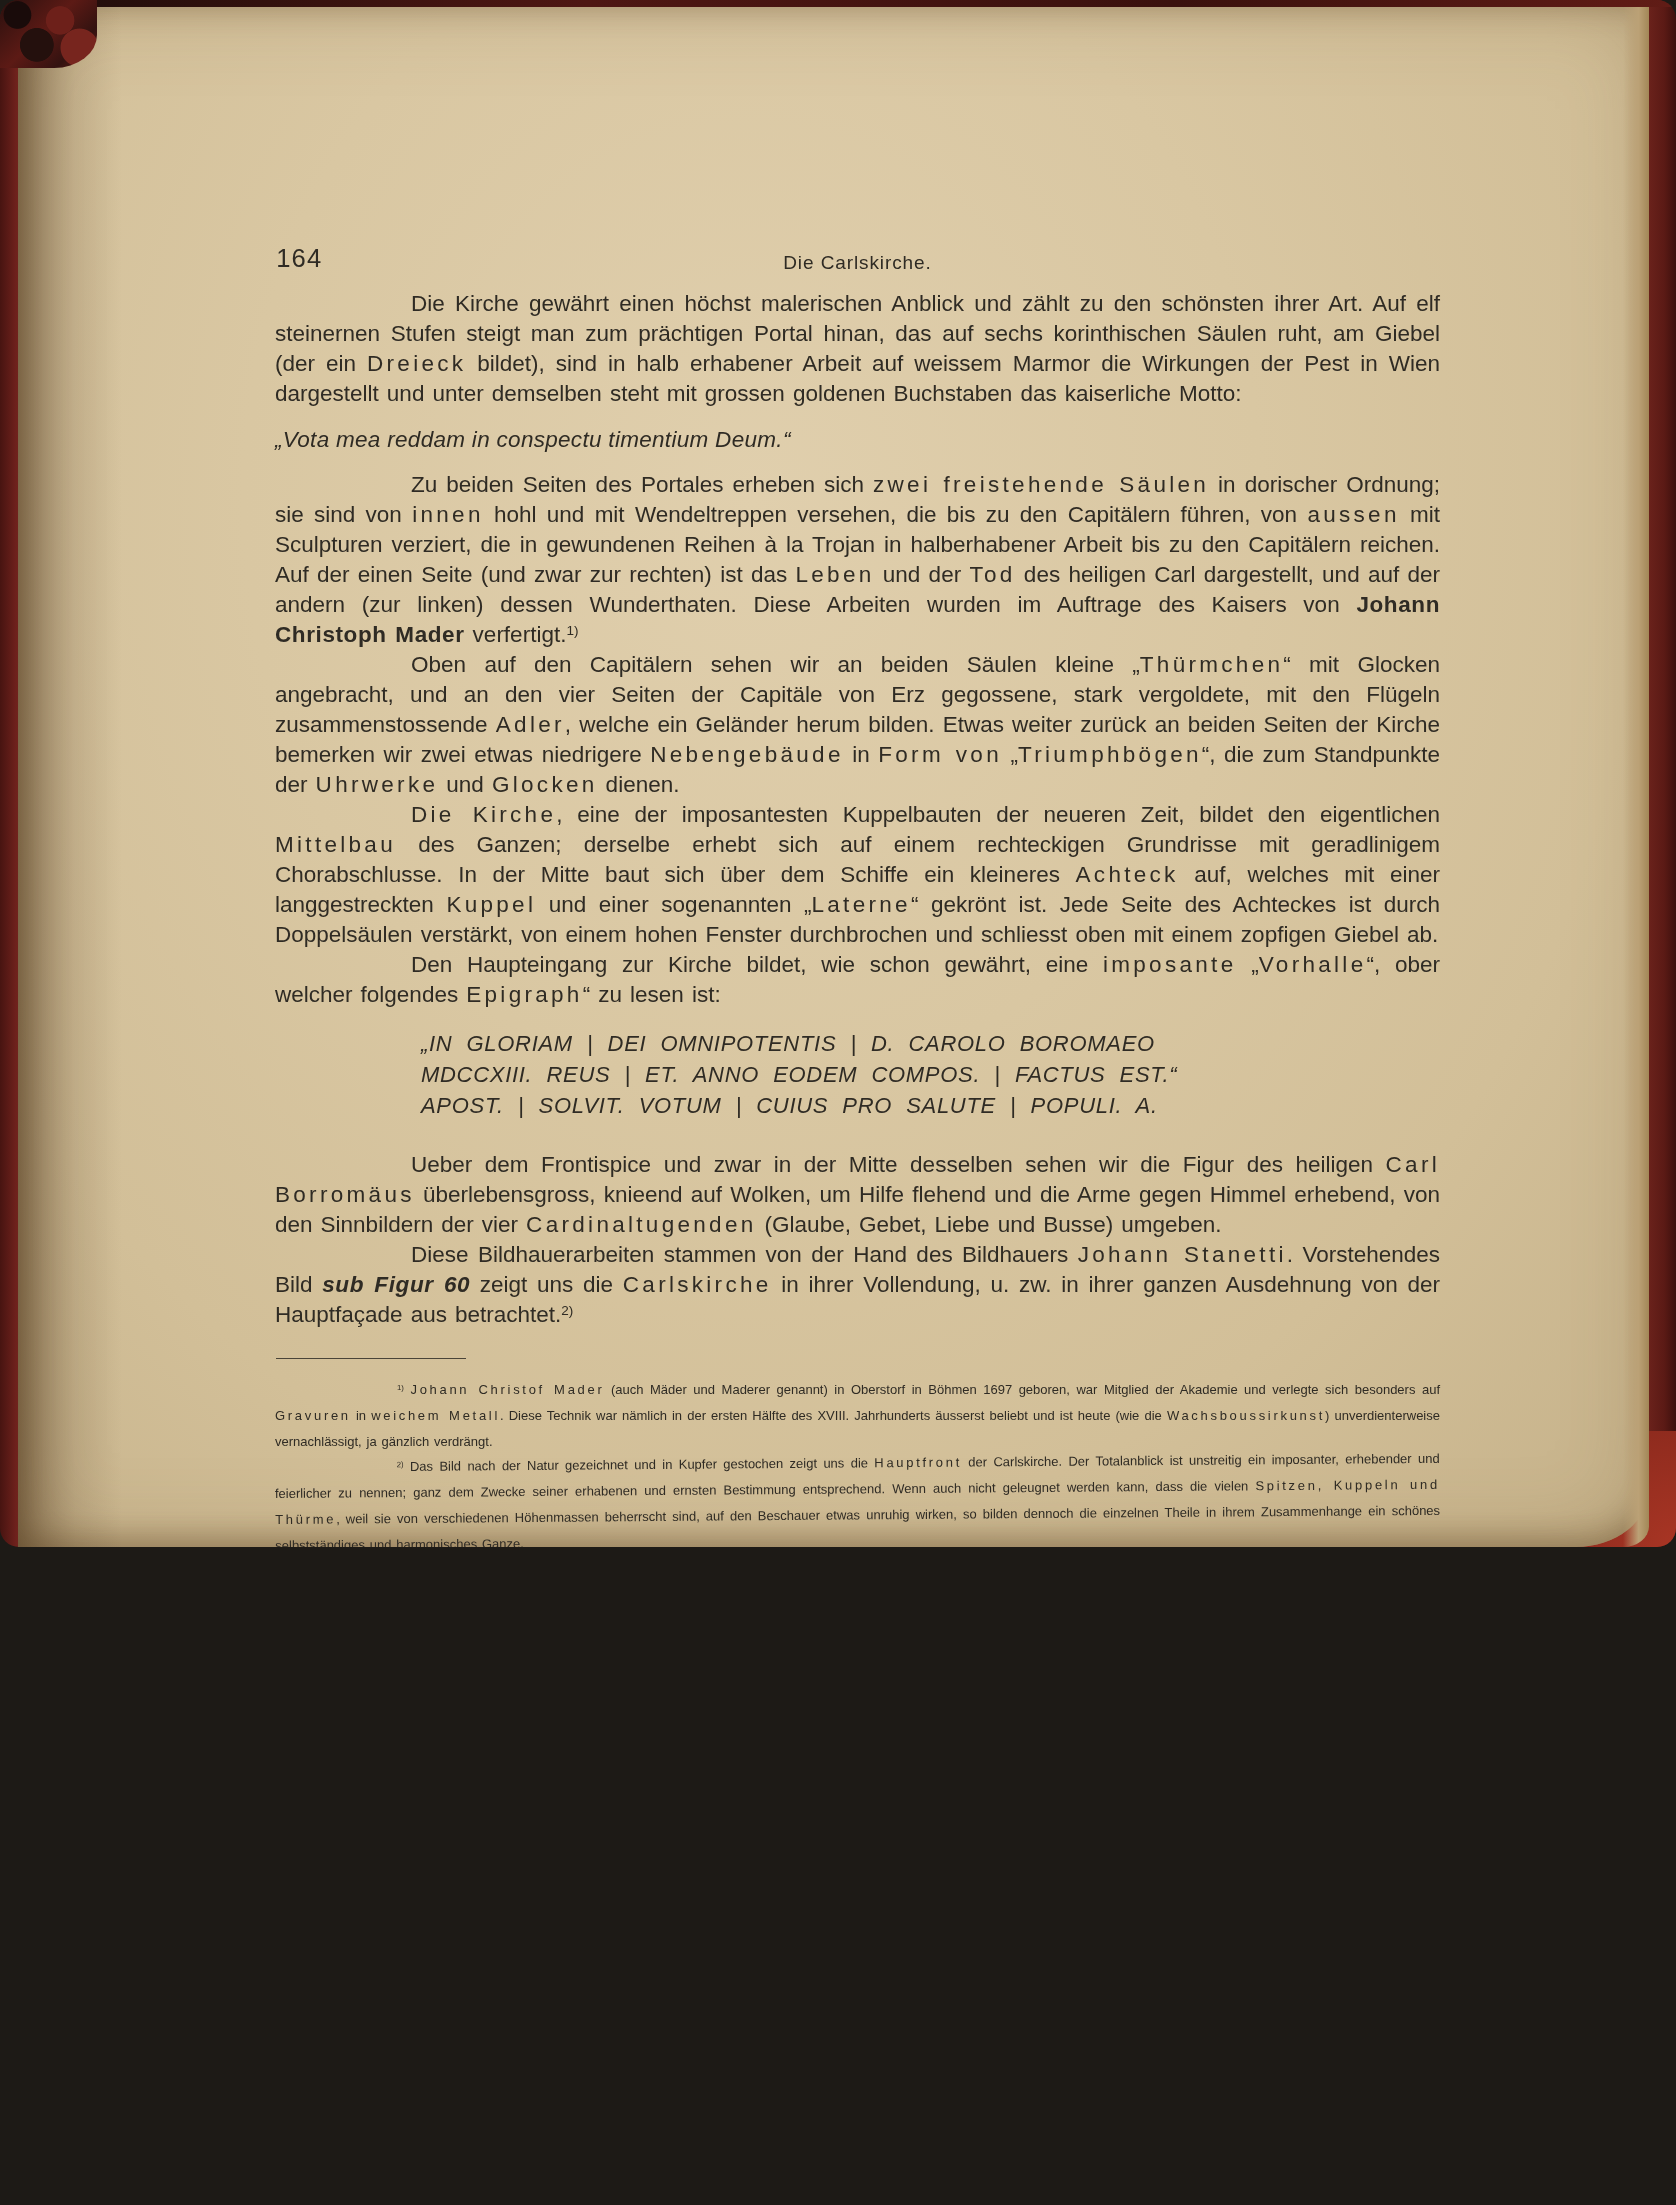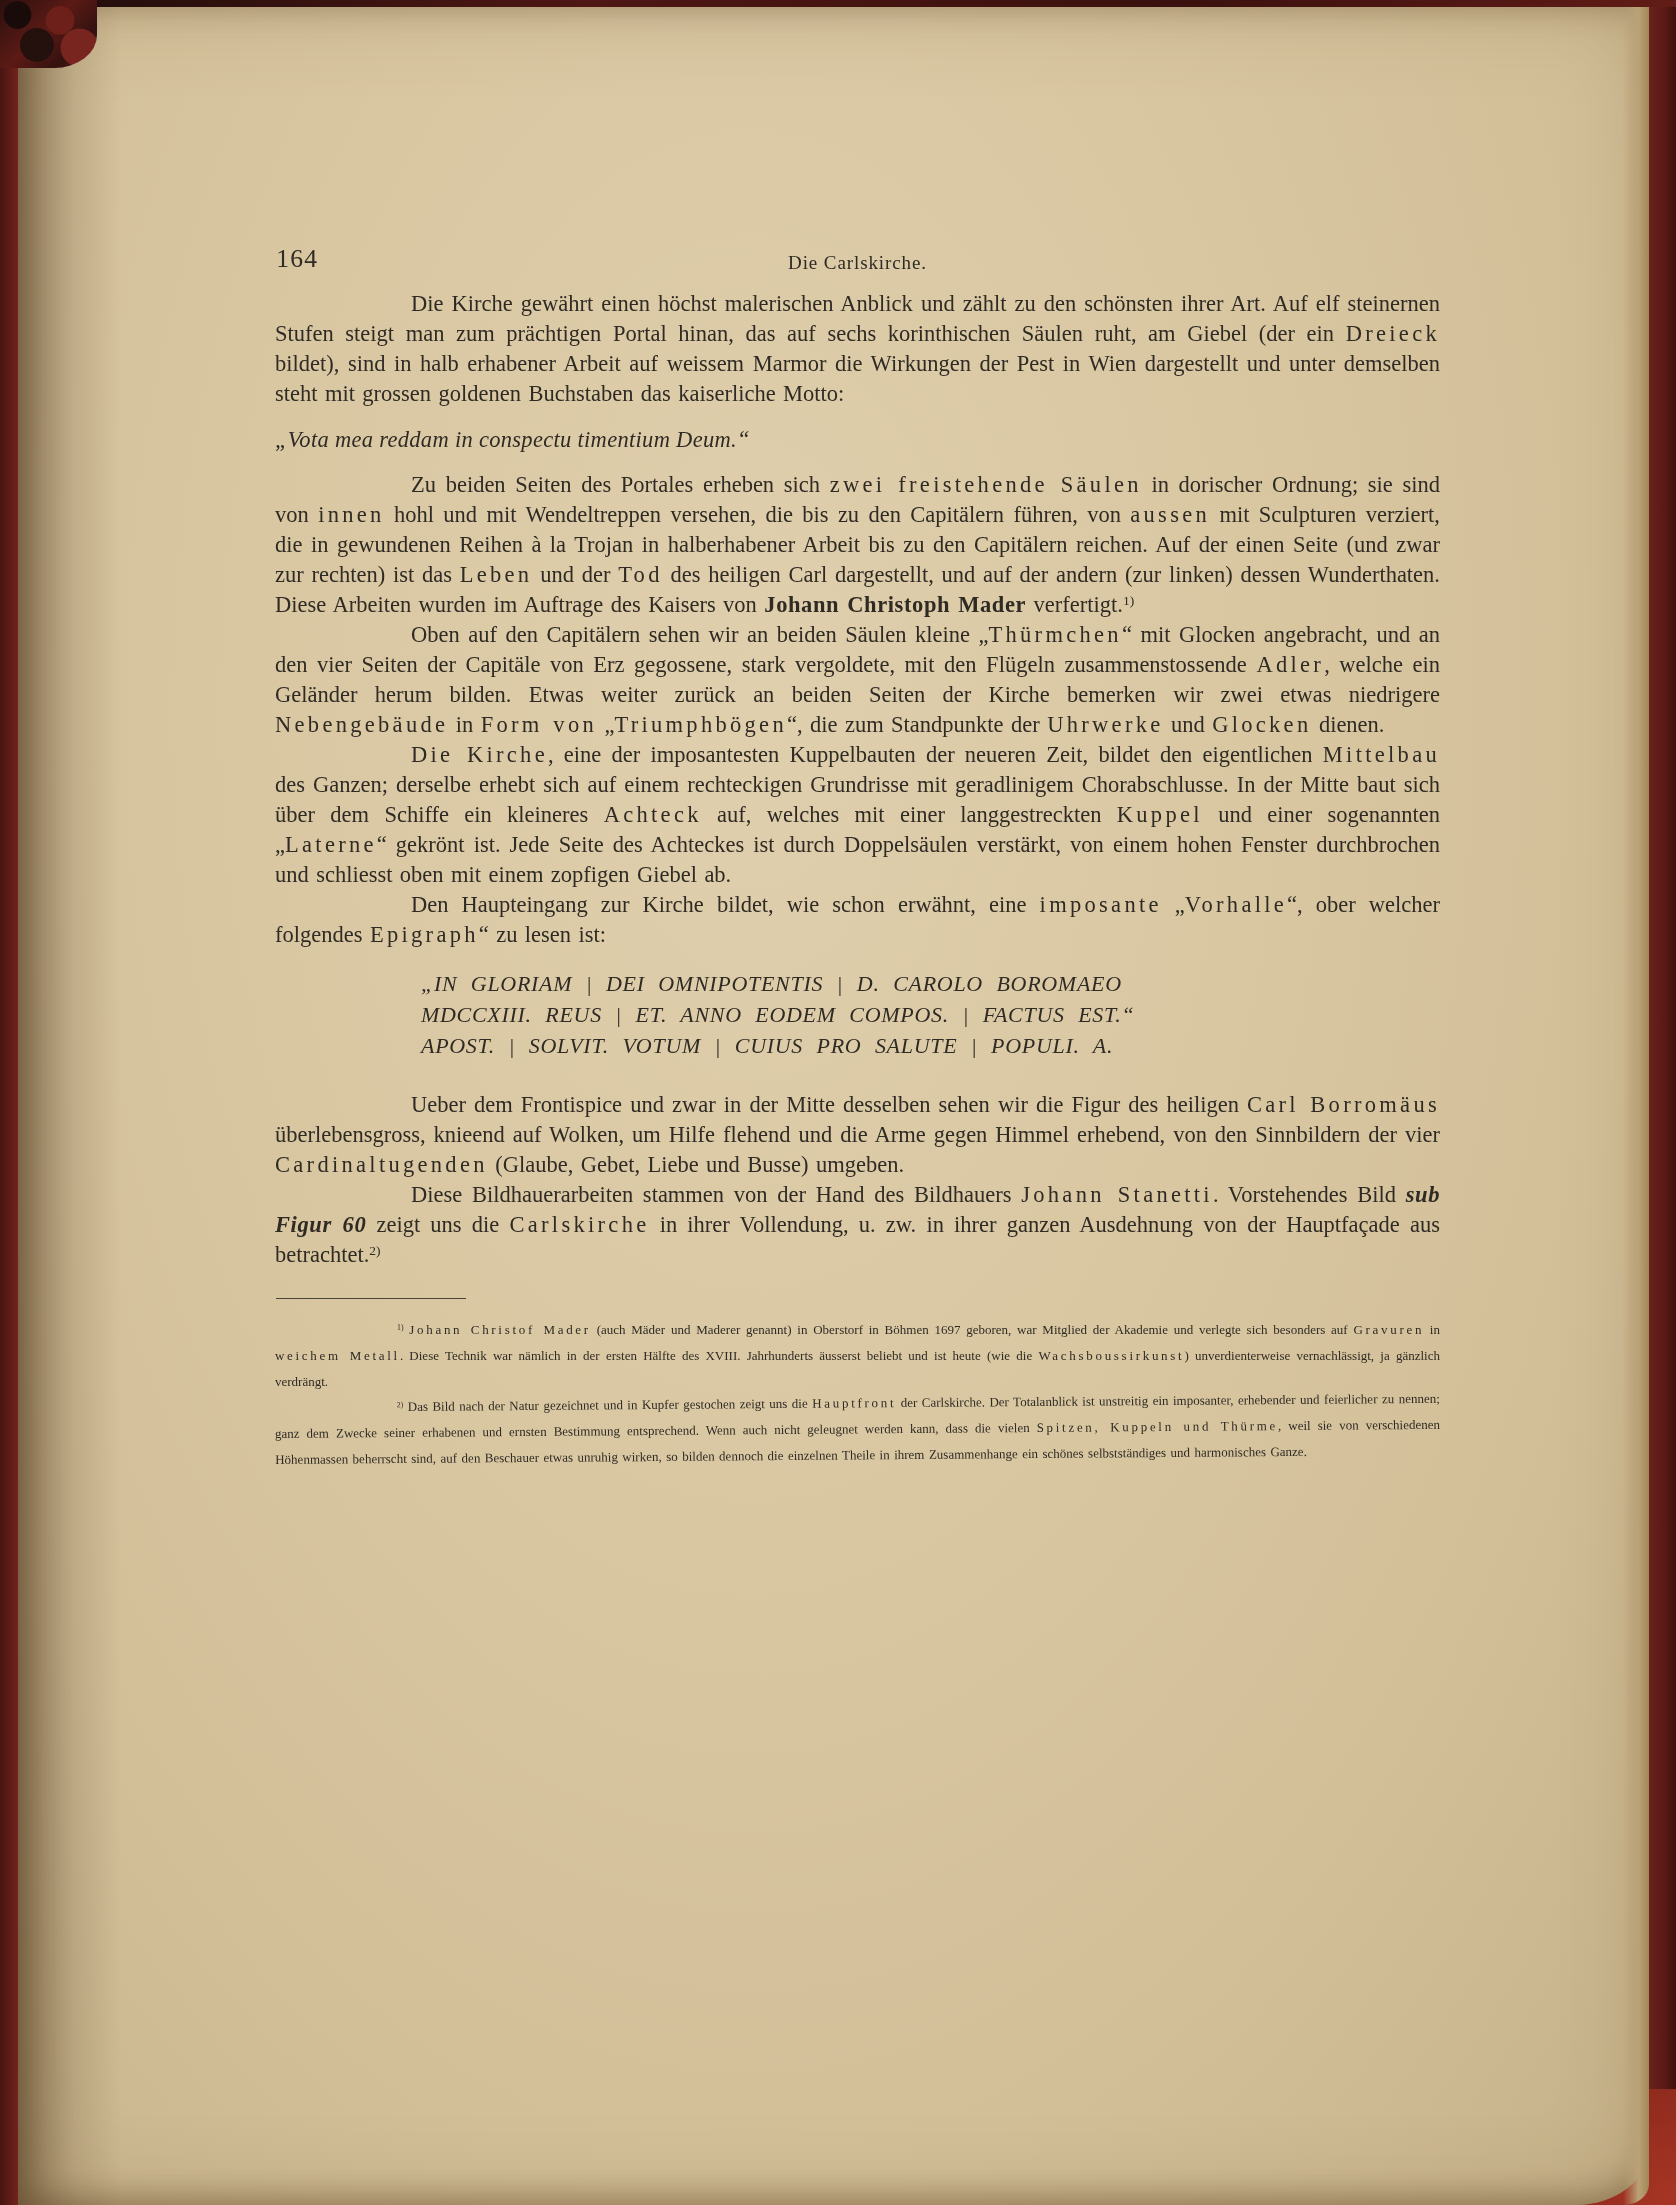--- a/index.html
+++ b/index.html
@@ -1,20 +1,20 @@
 <!DOCTYPE html>
 <html style="font-size:9.7px"><head>
 <meta charset="utf-8">
 <style>
   * { margin:0; padding:0; box-sizing:border-box; }
   html,body { width:1676px; height:2205px; background:#1d1a16; }
   .page {
-    position:relative; width:1676px; height:2205px; overflow:hidden;
+    position:relative; width:1676px; height:1547px; overflow:hidden;
     background:linear-gradient(90deg,#471411 0px,#6e211c 16px,#7a2a22 27px,#7a2a22 calc(100% - 43px),#5b1a15 calc(100% - 12px),#3d100d 100%);
-    font-family:Liberation Serif, serif; color:#2f2b24;
+    font-family:Liberation Sans, sans-serif; color:#2f2b24;border-radius:19px;
   }
   .corner-br { position:absolute; right:0; bottom:0; width:158px; height:116px; background:radial-gradient(circle at 100% 100%, #a83524 0%, #8f2b1e 60%, #6e211c 100%); }
   .paper {
     position:absolute; left:18px; top:7.3px; right:27px; bottom:0;
     background:radial-gradient(ellipse at 45% 32%, #e0cfad 0%, #d9c7a2 40%, #d2bf98 70%, #c5b189 100%);
     border-bottom-right-radius:73px 58px;
     box-shadow:inset 0 0 85px rgba(116,87,48,.28), inset 0 -11px 24px rgba(90,62,30,.22), inset 11px 0 30px rgba(80,55,25,.28);
   }
   .gutter { position:absolute; left:0; top:0; bottom:0; width:104px;
     background:linear-gradient(to right, rgba(66,42,18,.42), rgba(66,42,18,.12) 55%, rgba(66,42,18,0)); }
@@ -68,21 +68,21 @@
     <header class="pagehead">
       <span class="pagenum">164</span>
       <span class="runhead">Die Carlskirche.</span>
     </header>
 
     <p class="para"><span>Die Kirche gewährt einen höchst malerischen Anblick und zählt zu den schönsten ihrer Art. Auf elf steinernen Stufen steigt man zum prächtigen Portal hinan, das auf sechs korinthischen Säulen ruht, am Giebel (der ein </span><span class="sp">Dreieck</span><span> bildet), sind in halb erhabener Arbeit auf weissem Marmor die Wirkungen der Pest in Wien dargestellt und unter demselben steht mit grossen goldenen Buchstaben das kaiserliche Motto:</span></p>
     <p class="motto">„Vota mea reddam in conspectu timentium Deum.“</p>
     <p class="para"><span>Zu beiden Seiten des Portales erheben sich </span><span class="sp">zwei freistehende Säulen</span><span> in dorischer Ordnung; sie sind von </span><span class="sp">innen</span><span> hohl und mit Wendeltreppen versehen, die bis zu den Capitälern führen, von </span><span class="sp">aussen</span><span> mit Sculpturen verziert, die in gewundenen Reihen à la Trojan in halberhabener Arbeit bis zu den Capitälern reichen. Auf der einen Seite (und zwar zur rechten) ist das </span><span class="sp">Leben</span><span> und der </span><span class="sp">Tod</span><span> des heiligen Carl dargestellt, und auf der andern (zur linken) dessen Wunderthaten. Diese Arbeiten wurden im Auftrage des Kaisers von </span><span class="frak">Johann Christoph Mader</span><span> verfertigt.</span><span class="sup">1)</span></p>
     <p class="para"><span>Oben auf den Capitälern sehen wir an beiden Säulen kleine „</span><span class="sp">Thürmchen</span><span>“ mit Glocken angebracht, und an den vier Seiten der Capitäle von Erz gegossene, stark vergoldete, mit den Flügeln zusammenstossende </span><span class="sp">Adler</span><span>, welche ein Geländer herum bilden. Etwas weiter zurück an beiden Seiten der Kirche bemerken wir zwei etwas niedrigere </span><span class="sp">Nebengebäude</span><span> in </span><span class="sp">Form von</span><span> „</span><span class="sp">Triumphbögen</span><span>“, die zum Standpunkte der </span><span class="sp">Uhrwerke</span><span> und </span><span class="sp">Glocken</span><span> dienen.</span></p>
     <p class="para"><span class="sp">Die Kirche</span><span>, eine der imposantesten Kuppelbauten der neueren Zeit, bildet den eigentlichen </span><span class="sp">Mittelbau</span><span> des Ganzen; derselbe erhebt sich auf einem rechteckigen Grundrisse mit geradlinigem Chorabschlusse. In der Mitte baut sich über dem Schiffe ein kleineres </span><span class="sp">Achteck</span><span> auf, welches mit einer langgestreckten </span><span class="sp">Kuppel</span><span> und einer sogenannten „</span><span class="sp">Laterne</span><span>“ gekrönt ist. Jede Seite des Achteckes ist durch Doppelsäulen verstärkt, von einem hohen Fenster durchbrochen und schliesst oben mit einem zopfigen Giebel ab.</span></p>
-    <p class="para"><span>Den Haupteingang zur Kirche bildet, wie schon erwähnt, eine </span><span class="sp">imposante</span><span> „</span><span class="sp">Vorhalle</span><span>“, ober welcher folgendes </span><span class="sp">Epigraph</span><span>“ zu lesen ist:</span></p>
+    <p class="para"><span>Den Haupteingang zur Kirche bildet, wie schon gewährt, eine </span><span class="sp">imposante</span><span> „</span><span class="sp">Vorhalle</span><span>“, ober welcher folgendes </span><span class="sp">Epigraph</span><span>“ zu lesen ist:</span></p>
 
     <div class="epigraph">
       <div class="epi-line">„IN GLORIAM | DEI OMNIPOTENTIS | D. CAROLO BOROMAEO</div>
       <div class="epi-line">MDCCXIII. REUS | ET. ANNO EODEM COMPOS. | FACTUS EST.“</div>
       <div class="epi-line">APOST. | SOLVIT. VOTUM | CUIUS PRO SALUTE | POPULI. A.</div>
     </div>
 
     <p class="para"><span>Ueber dem Frontispice und zwar in der Mitte desselben sehen wir die Figur des heiligen </span><span class="sp">Carl Borromäus</span><span> überlebensgross, knieend auf Wolken, um Hilfe flehend und die Arme gegen Himmel erhebend, von den Sinnbildern der vier </span><span class="sp">Cardinaltugenden</span><span> (Glaube, Gebet, Liebe und Busse) umgeben.</span></p>
     <p class="para"><span>Diese Bildhauerarbeiten stammen von der Hand des Bildhauers </span><span class="sp">Johann Stanetti</span><span>. Vorstehendes Bild </span><span class="bi">sub Figur 60</span><span> zeigt uns die </span><span class="sp">Carlskirche</span><span> in ihrer Vollendung, u. zw. in ihrer ganzen Ausdehnung von der Hauptfaçade aus betrachtet.</span><span class="sup">2)</span></p>
 

